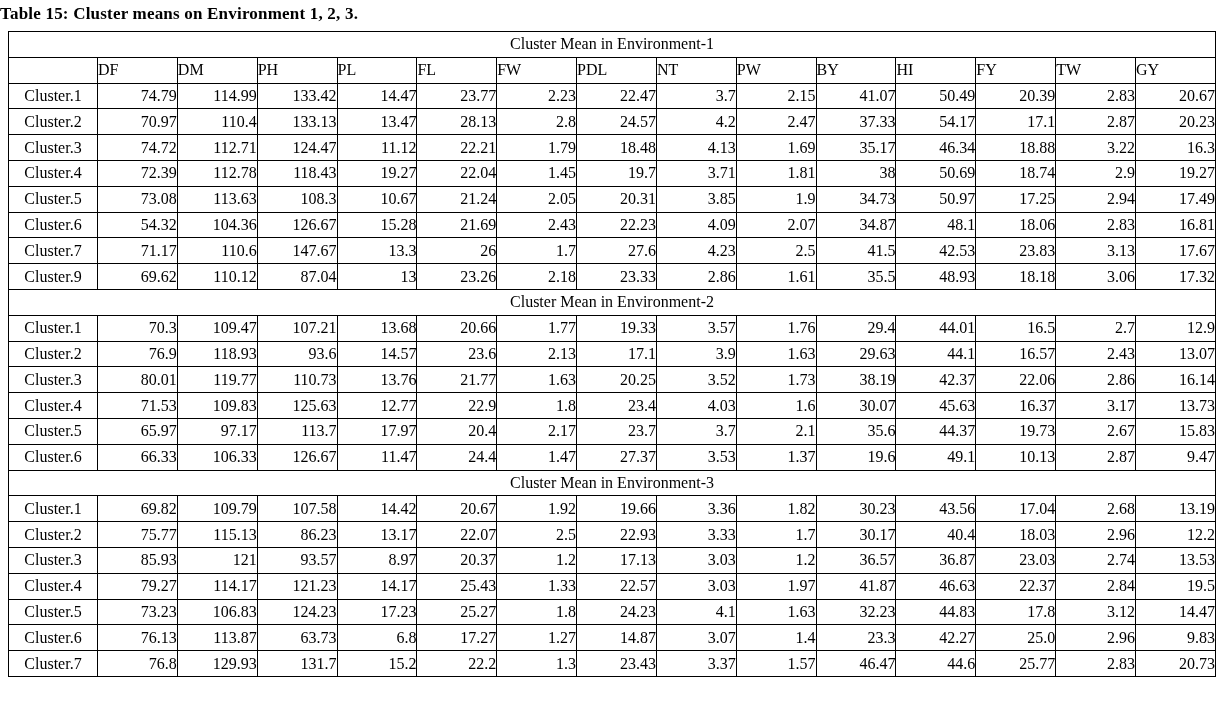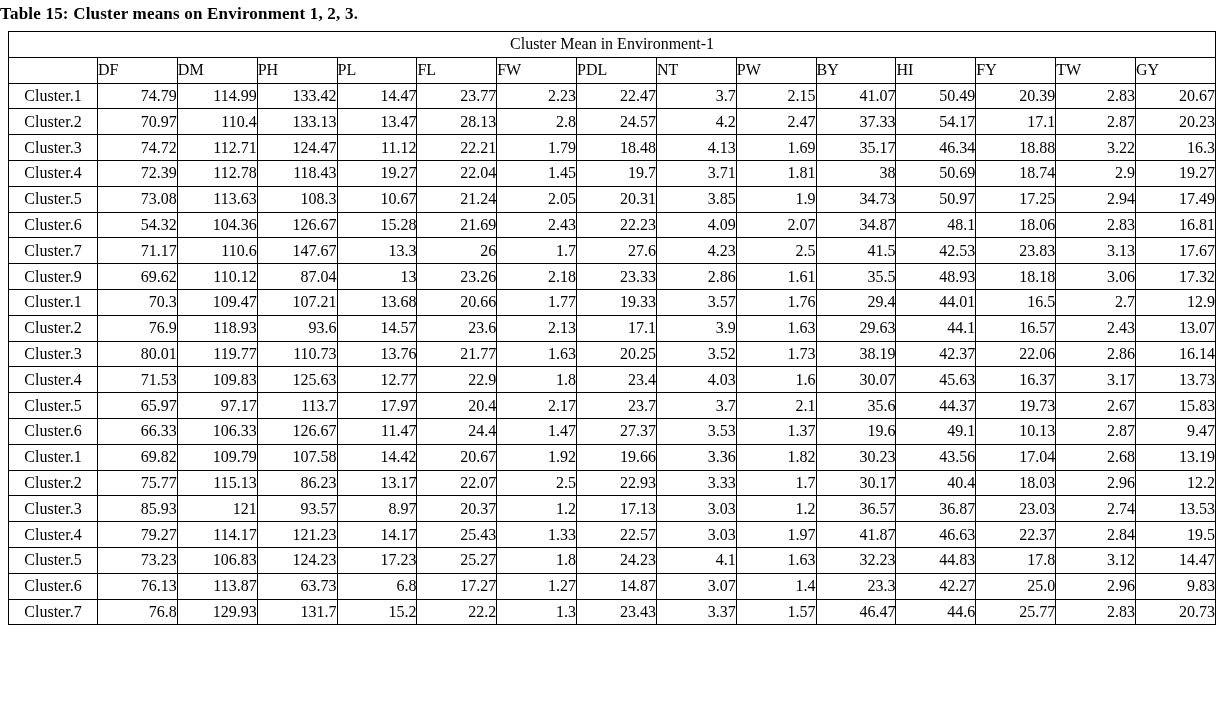--- a/index.html
+++ b/index.html
@@ -221,20 +221,23 @@
           <td class="num">23.33</td>
           <td class="num">2.86</td>
           <td class="num">1.61</td>
           <td class="num">35.5</td>
           <td class="num">48.93</td>
           <td class="num">18.18</td>
           <td class="num">3.06</td>
           <td class="num">17.32</td>
         </tr>
         <tr>
+          <td class="section-header" colspan="15">Cluster Mean in Environment-2</td>
+        </tr>
+        <tr>
           <td class="row-label">Cluster.1</td>
           <td class="num">70.3</td>
           <td class="num">109.47</td>
           <td class="num">107.21</td>
           <td class="num">13.68</td>
           <td class="num">20.66</td>
           <td class="num">1.77</td>
           <td class="num">19.33</td>
           <td class="num">3.57</td>
           <td class="num">1.76</td>
@@ -323,20 +326,23 @@
           <td class="num">27.37</td>
           <td class="num">3.53</td>
           <td class="num">1.37</td>
           <td class="num">19.6</td>
           <td class="num">49.1</td>
           <td class="num">10.13</td>
           <td class="num">2.87</td>
           <td class="num">9.47</td>
         </tr>
         <tr>
+          <td class="section-header" colspan="15">Cluster Mean in Environment-3</td>
+        </tr>
+        <tr>
           <td class="row-label">Cluster.1</td>
           <td class="num">69.82</td>
           <td class="num">109.79</td>
           <td class="num">107.58</td>
           <td class="num">14.42</td>
           <td class="num">20.67</td>
           <td class="num">1.92</td>
           <td class="num">19.66</td>
           <td class="num">3.36</td>
           <td class="num">1.82</td>

